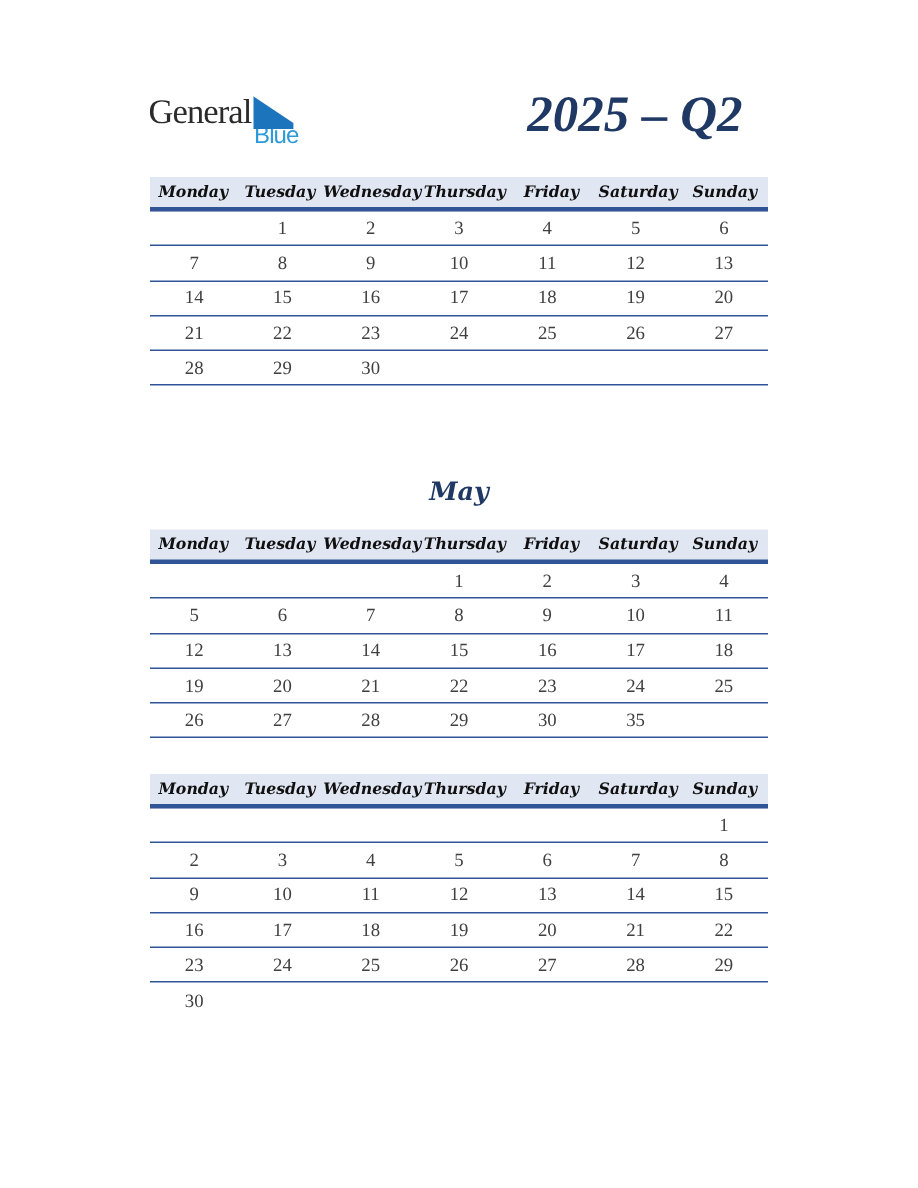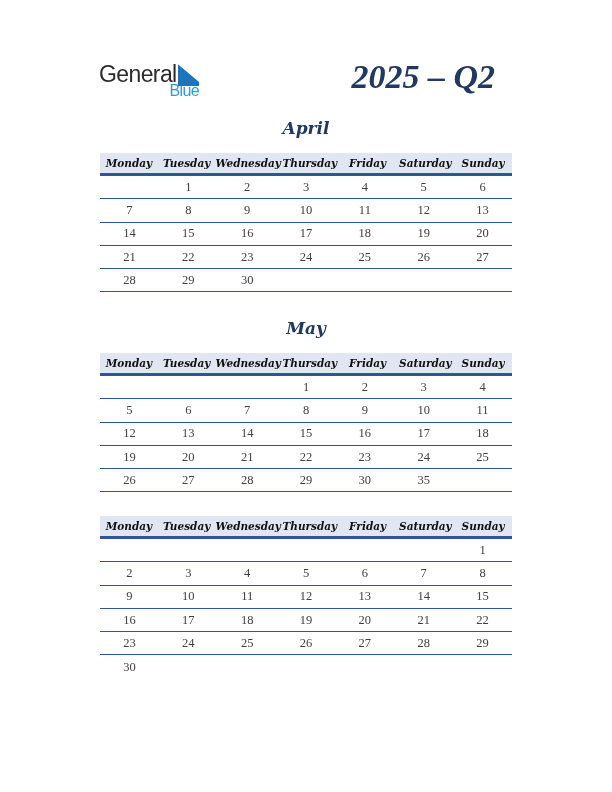--- a/index.html
+++ b/index.html
@@ -20,21 +20,21 @@
   
   .logo {
     position: absolute;
     left: 99px;
     top: 63px;
     width: 100px;
   }
   .logo-top {
     display: flex;
     align-items: flex-end;
-    font-family: Liberation Sans, sans-serif;
+    font-family: Liberation Serif, serif;
     font-size: 23px;
     letter-spacing: -0.6px;
     color: var(--logo-black, #2b2b2b);
     line-height: 1;
   }
   .logo-triangle {
     width: 27px;
     height: 22px;
     margin-left: 1px;
     background: var(--logo-triangle, #1C75BC);
@@ -129,21 +129,20 @@
     <div class="logo-top">
       <span>General</span>
       <span class="logo-triangle"></span>
     </div>
     <div class="logo-bottom">Blue</div>
   </div>
 
   <div class="quarter-title">2025 – Q2</div>
 
   <div class="month-section" data-month="0">
-    <div class="month-title">April</div>
     <div class="weekday-header-row">
         <div class="wd-cell">Monday</div>
         <div class="wd-cell">Tuesday</div>
         <div class="wd-cell">Wednesday</div>
         <div class="wd-cell">Thursday</div>
         <div class="wd-cell">Friday</div>
         <div class="wd-cell">Saturday</div>
         <div class="wd-cell">Sunday</div>
       </div>
     <div>

